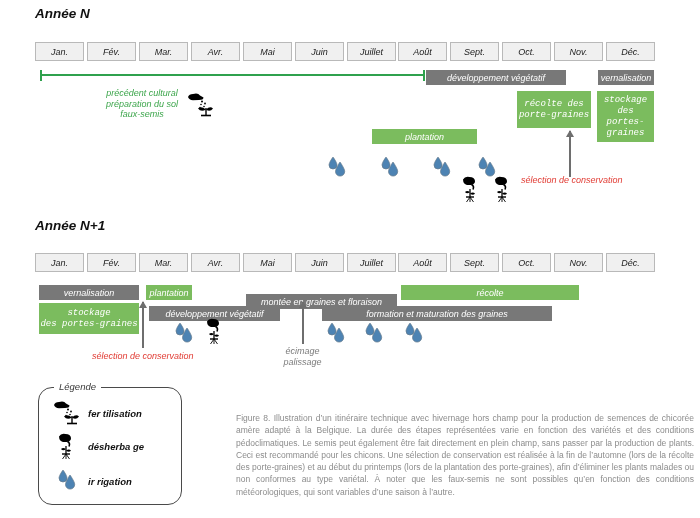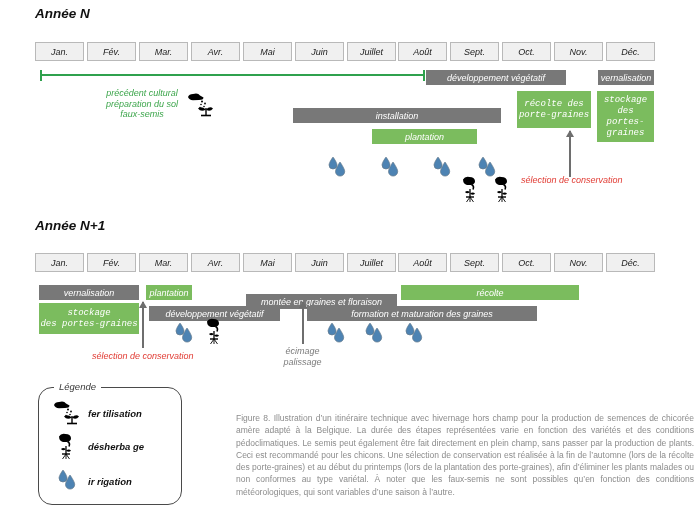--- a/index.html
+++ b/index.html
@@ -84,21 +84,20 @@
   <div class="month" style="left:347px;top:42px;">Juillet</div>
   <div class="month" style="left:398px;top:42px;">Août</div>
   <div class="month" style="left:450px;top:42px;">Sept.</div>
   <div class="month" style="left:502px;top:42px;">Oct.</div>
   <div class="month" style="left:554px;top:42px;">Nov.</div>
   <div class="month" style="left:606px;top:42px;">Déc.</div>
 
   <div class="hline" style="left:40px;top:74px;width:385px;"></div>
   <div class="bar bar-d" style="left:426px;top:70px;width:140px;">développement végétatif</div>
   <div class="bar bar-d" style="left:598px;top:70px;width:56px;">vernalisation</div>
-  <div class="bar bar-d" style="left:293px;top:108px;width:208px;">installation</div>
   <div class="bar bar-g" style="left:372px;top:129px;width:105px;">plantation</div>
   <div class="block" style="left:517px;top:91px;width:74px;height:37px;">récolte des
 porte-graines</div>
   <div class="block" style="left:597px;top:91px;width:57px;height:51px;">stockage
 des portes-
 graines</div>
 
   <div class="note-green" style="left:83px;top:88px;width:118px;">précédent cultural
 préparation du sol
 faux-semis</div>
@@ -145,21 +144,21 @@
   <div class="month" style="left:606px;top:253px;">Déc.</div>
 
   <div class="bar bar-d" style="left:39px;top:285px;width:100px;">vernalisation</div>
   <div class="bar bar-g" style="left:146px;top:285px;width:46px;">plantation</div>
   <div class="bar bar-d" style="left:246px;top:285px;width:151px;margin-top:9px;">montée en graines et floraison</div>
   <div class="bar bar-g" style="left:401px;top:285px;width:178px;">récolte</div>
 
   <div class="block" style="left:39px;top:303px;width:100px;height:31px;">stockage
 des portes-graines</div>
   <div class="bar bar-d" style="left:149px;top:306px;width:131px;">développement végétatif</div>
-  <div class="bar bar-d" style="left:307px;top:306px;width:230px;">formation et maturation des graines</div>
+  <div class="bar bar-d" style="left:322px;top:306px;width:230px;">formation et maturation des graines</div>
 
   <svg class="icon-svg" style="left:174px;top:322px;" width="19" height="21">
       <use href="#sym-drops"></use>
     </svg>
   <svg class="icon-svg" style="left:204px;top:318px;" width="21" height="27">
       <use href="#sym-desh"></use>
     </svg>
   <svg class="icon-svg" style="left:326px;top:322px;" width="19" height="21">
       <use href="#sym-drops"></use>
     </svg>

